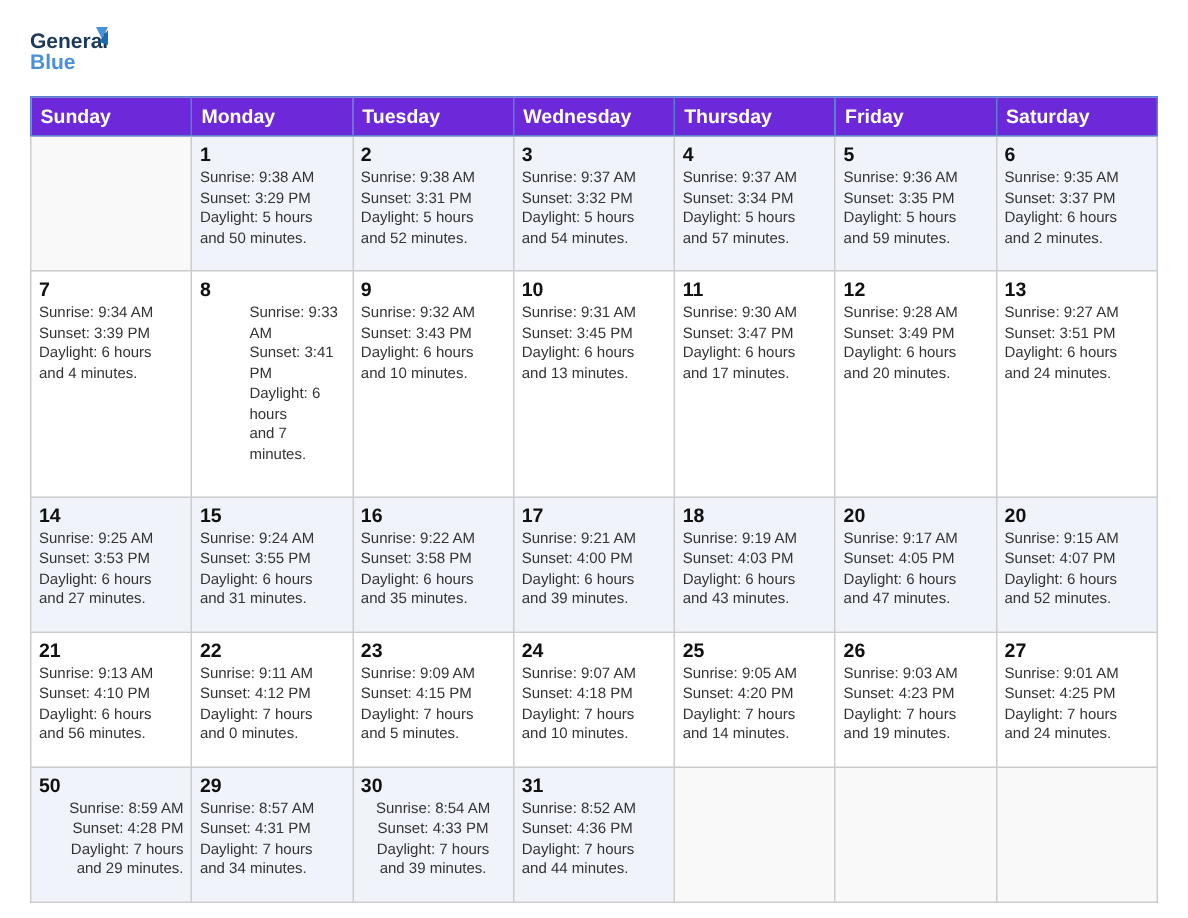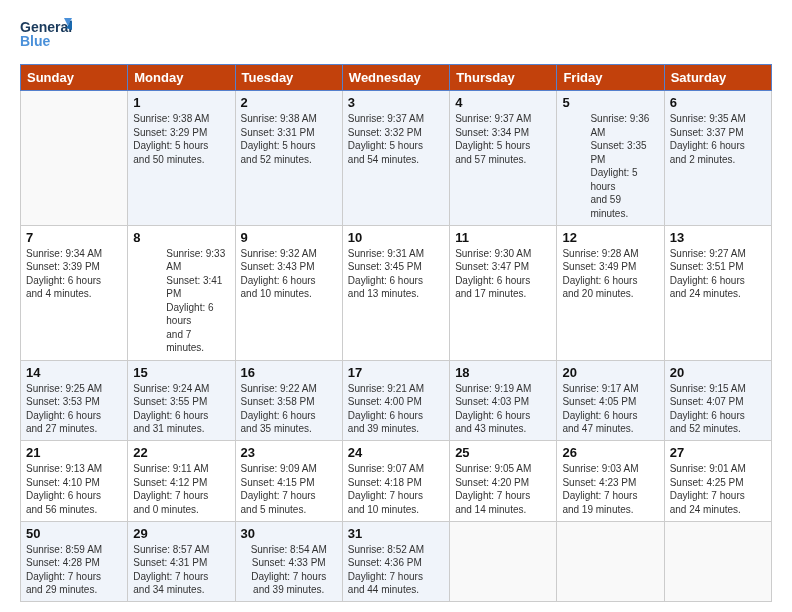--- a/index.html
+++ b/index.html
@@ -41,21 +41,21 @@
       color: #333;
     }
     .calendar {
       flex: 1;
       border: 1px solid #ccc;
       border-collapse: collapse;
       width: 100%;
       table-layout: fixed;
     }
     .calendar th {
-      background: #c2410c;
+      background: #6d28d9;
       color: #fff;
       text-align: left;
       padding: 5px 6px;
       font-size: 13px;
       font-weight: bold;
       border: 1px solid #5580cc;
     }
     .calendar td {
       border: 1px solid #ccc;
       vertical-align: top;
@@ -140,21 +140,21 @@
           </td>
           <td>
             <span class="day-number">4</span>
             <div class="day-info" style="white-space: pre-line;">Sunrise: 9:37 AM
 Sunset: 3:34 PM
 Daylight: 5 hours
 and 57 minutes.</div>
           </td>
           <td>
             <span class="day-number">5</span>
-            <div class="day-info" style="white-space: pre-line; margin-left: 28px;">Sunrise: 9:36 AM
+            <div class="day-info" style="white-space: pre-line;">Sunrise: 9:36 AM
 Sunset: 3:35 PM
 Daylight: 5 hours
 and 59 minutes.</div>
           </td>
           <td>
             <span class="day-number">6</span>
             <div class="day-info" style="white-space: pre-line;">Sunrise: 9:35 AM
 Sunset: 3:37 PM
 Daylight: 6 hours
 and 2 minutes.</div>
@@ -309,21 +309,21 @@
             <span class="day-number">27</span>
             <div class="day-info" style="white-space: pre-line;">Sunrise: 9:01 AM
 Sunset: 4:25 PM
 Daylight: 7 hours
 and 24 minutes.</div>
           </td>
         </tr>
         <tr class="row-shaded">
           <td>
             <span class="day-number">50</span>
-            <div class="day-info" style="white-space: pre-line;">Sunrise: 8:59 AM
+            <div class="day-info" style="white-space: pre-line; text-align: right;">Sunrise: 8:59 AM
 Sunset: 4:28 PM
 Daylight: 7 hours
 and 29 minutes.</div>
           </td>
           <td>
             <span class="day-number">29</span>
             <div class="day-info" style="white-space: pre-line;">Sunrise: 8:57 AM
 Sunset: 4:31 PM
 Daylight: 7 hours
 and 34 minutes.</div>

